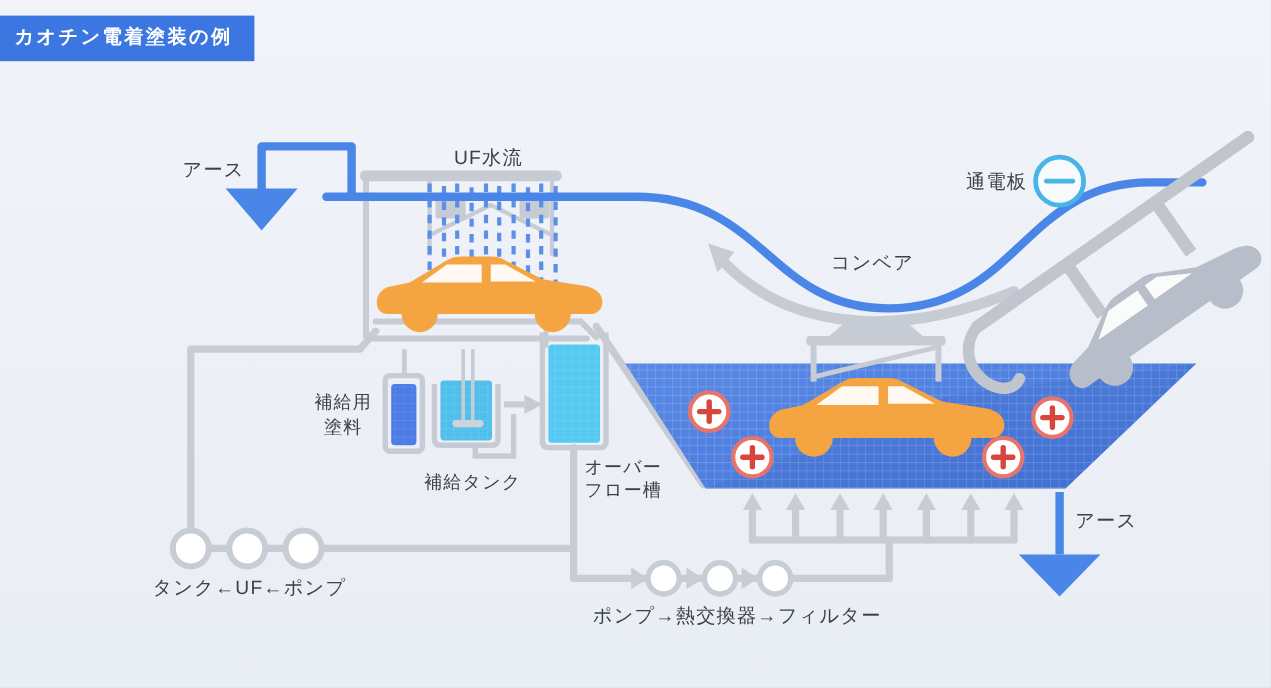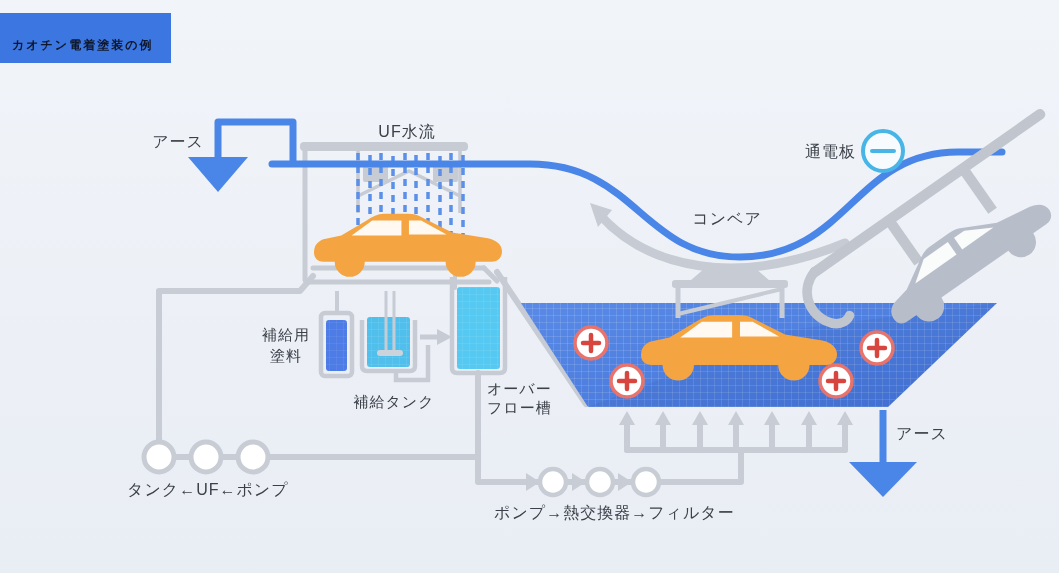--- a/index.html
+++ b/index.html
@@ -4,23 +4,23 @@
 <style>
   html,body{margin:0;padding:0;background:#dfe5ee;}
   .stage{
     position:relative;width:1059px;height:573px;overflow:hidden;
     background:linear-gradient(180deg,#f1f4f9 0%,#ecf0f6 60%,#e9edf4 100%);
     font-family:"Liberation Sans",sans-serif;
   }
   .stage svg{position:absolute;left:0;top:0;}
   .title-badge{
     position:absolute;left:0;top:13px;z-index:5;
-    background:#3c76e1;color:#0f172a;
-    font-size:12px;font-weight:600;letter-spacing:2px;
-    padding:24px 18px 9px 12px;
+    background:#3c76e1;color:#ffffff;
+    font-size:16px;font-weight:600;letter-spacing:2px;
+    padding:8px 18px 9px 12px;
   }
   text{fill:#3b4049;font-family:"Liberation Sans",sans-serif;font-weight:500;letter-spacing:1px;}
   .lbl16{font-size:16px;}
   .lbl15{font-size:15px;}
 </style>
 </head>
 <body>
 
 <div class="stage">
 

